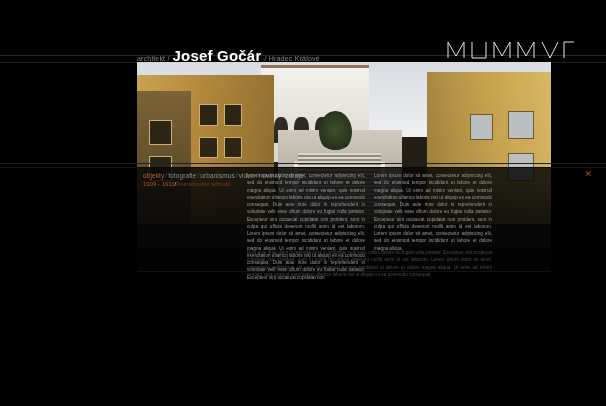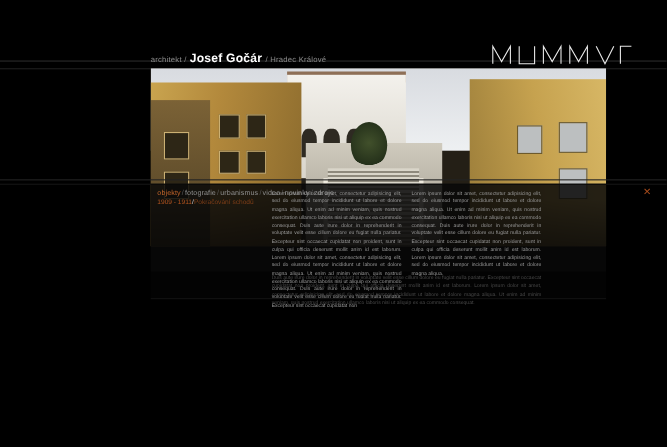--- a/index.html
+++ b/index.html
@@ -42,23 +42,24 @@
     font-size: 7.5px;
     letter-spacing: 0.2px;
     white-space: nowrap;
   }
   .header .arch {
     color: #8a8a8a;
     font-size: 7px;
   }
   .header .name {
     color: #ffffff;
-    font-size: 11px;
+    font-size: 15px;
     font-weight: bold;
     padding: 0 3px;
+    text-decoration: underline;
   }
   .header .place {
     color: #8a8a8a;
     font-size: 7px;
   }
 
   
   .logo {
     position: absolute;
     right: 30px;

